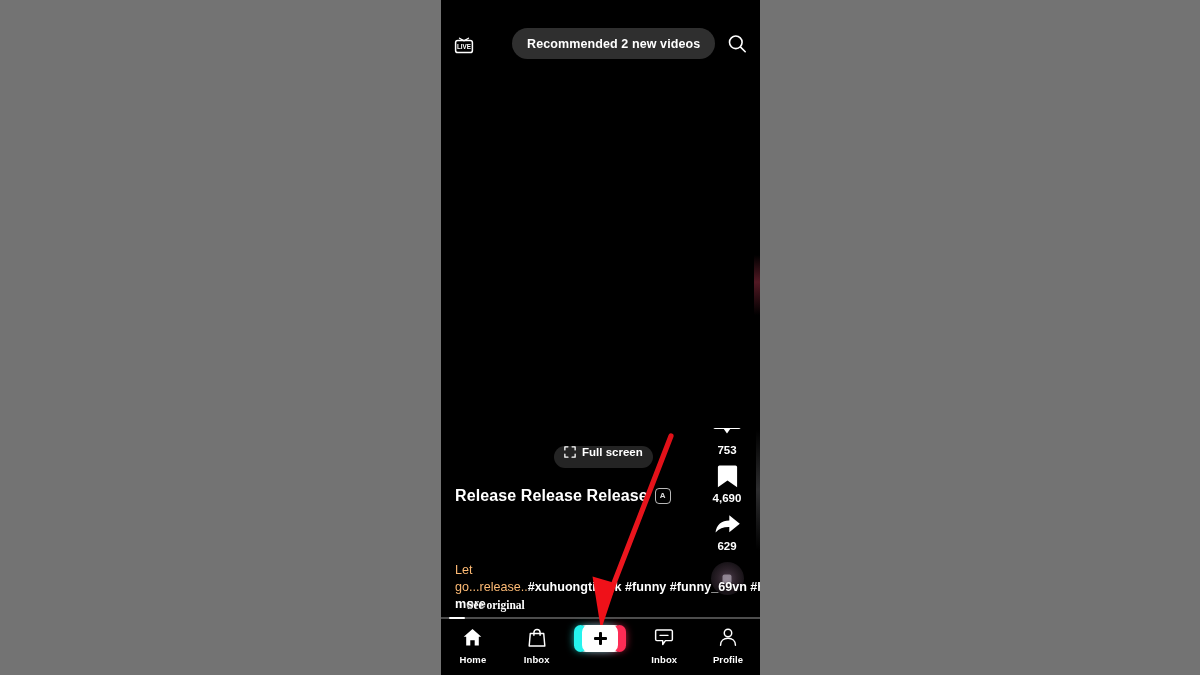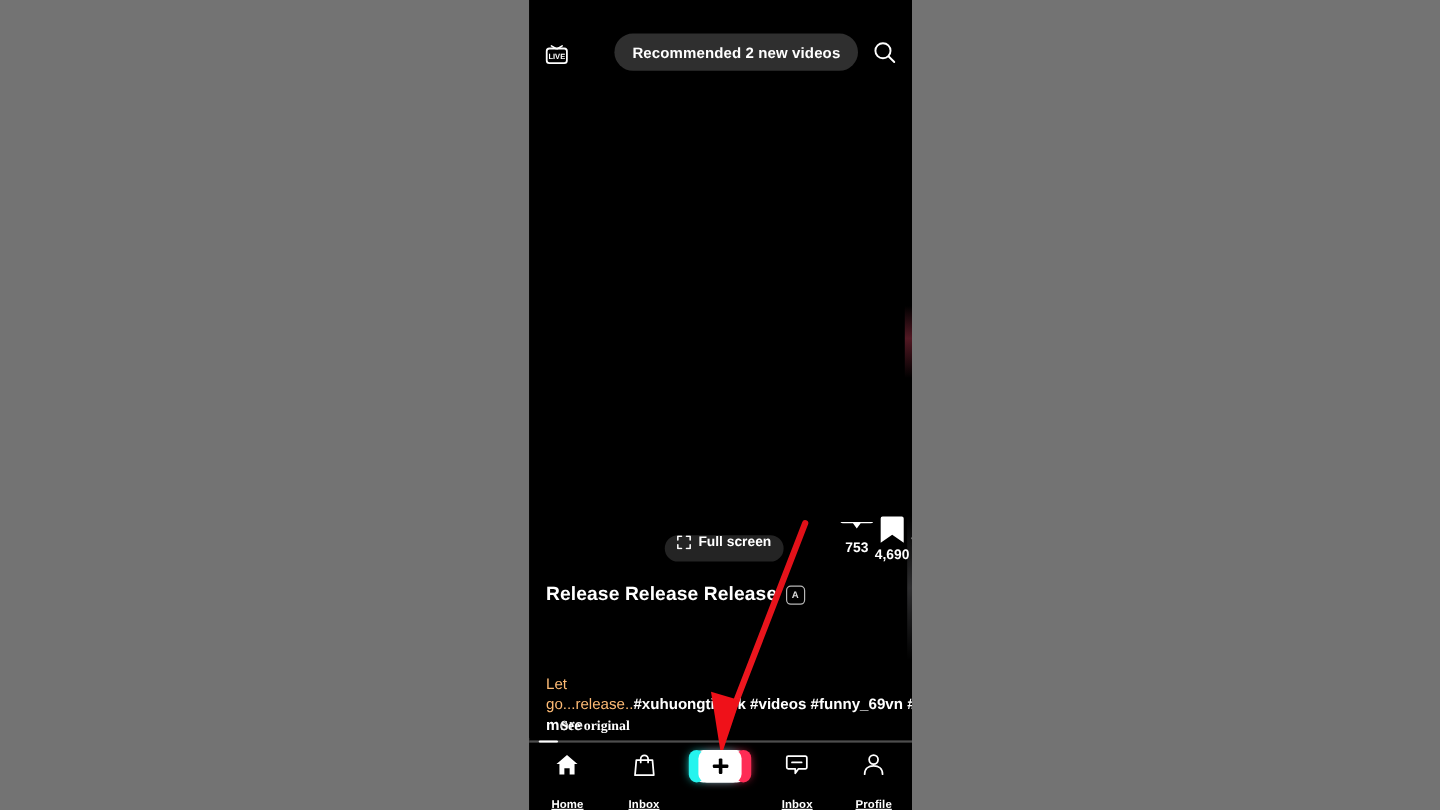--- a/index.html
+++ b/index.html
@@ -109,21 +109,21 @@
     background: #000;
   }
 
   
   #rail {
     position: absolute;
     right: 5px;
     top: 428px;
     width: 56px;
     display: flex;
-    flex-direction: row;
+    flex-direction: column;
     align-items: center;
   }
   .rail-item {
     display: flex;
     flex-direction: column;
     align-items: center;
     margin-bottom: 7px;
   }
   .rail-glyph {
     height: 26px;
@@ -276,23 +276,22 @@
   .nav-glyph {
     height: 22px;
     display: flex;
     align-items: center;
     justify-content: center;
   }
   .nav-label {
     color: #ffffff;
     font-size: 9.5px;
     font-weight: 600;
-    margin-top: 17px;
+    margin-top: 6px;
     letter-spacing: .1px;
-    text-decoration: underline;
   }
   #nav-create {
     width: 44px;
     height: 27px;
     border-radius: 8px;
     position: relative;
     background: #ffffff;
     display: flex;
     align-items: center;
     justify-content: center;
@@ -419,21 +418,21 @@
       </svg>
       <span>Full screen</span>
     </div>
 
     <div id="author-row">
       <span id="author-name">Release Release Release</span>
       <span id="translate-badge">A</span>
     </div>
 
     <div id="caption">
-      <span class="plain">Let go...release..</span><span class="tag">#xuhuongtiktok</span><span class="tag">&nbsp;</span><span class="tag">#videos</span><span class="tag">&nbsp;</span><span class="tag">#funny_69vn</span><span class="tag">&nbsp;</span><span class="tag">#huynhlap</span><span class="more">See more</span>
+      <span class="plain">Let go...release..</span><span class="tag">#xuhuongtiktok</span><span class="tag">&nbsp;</span><span class="tag">#funny</span><span class="tag">&nbsp;</span><span class="tag">#funny_69vn</span><span class="tag">&nbsp;</span><span class="tag">#huynhlap</span><span class="more">See more</span>
     </div>
 
     <div id="see-original">See original</div>
 
     <div id="progress-track">
       <div id="progress-fill"></div>
     </div>
 
     <div id="navbar">
 

